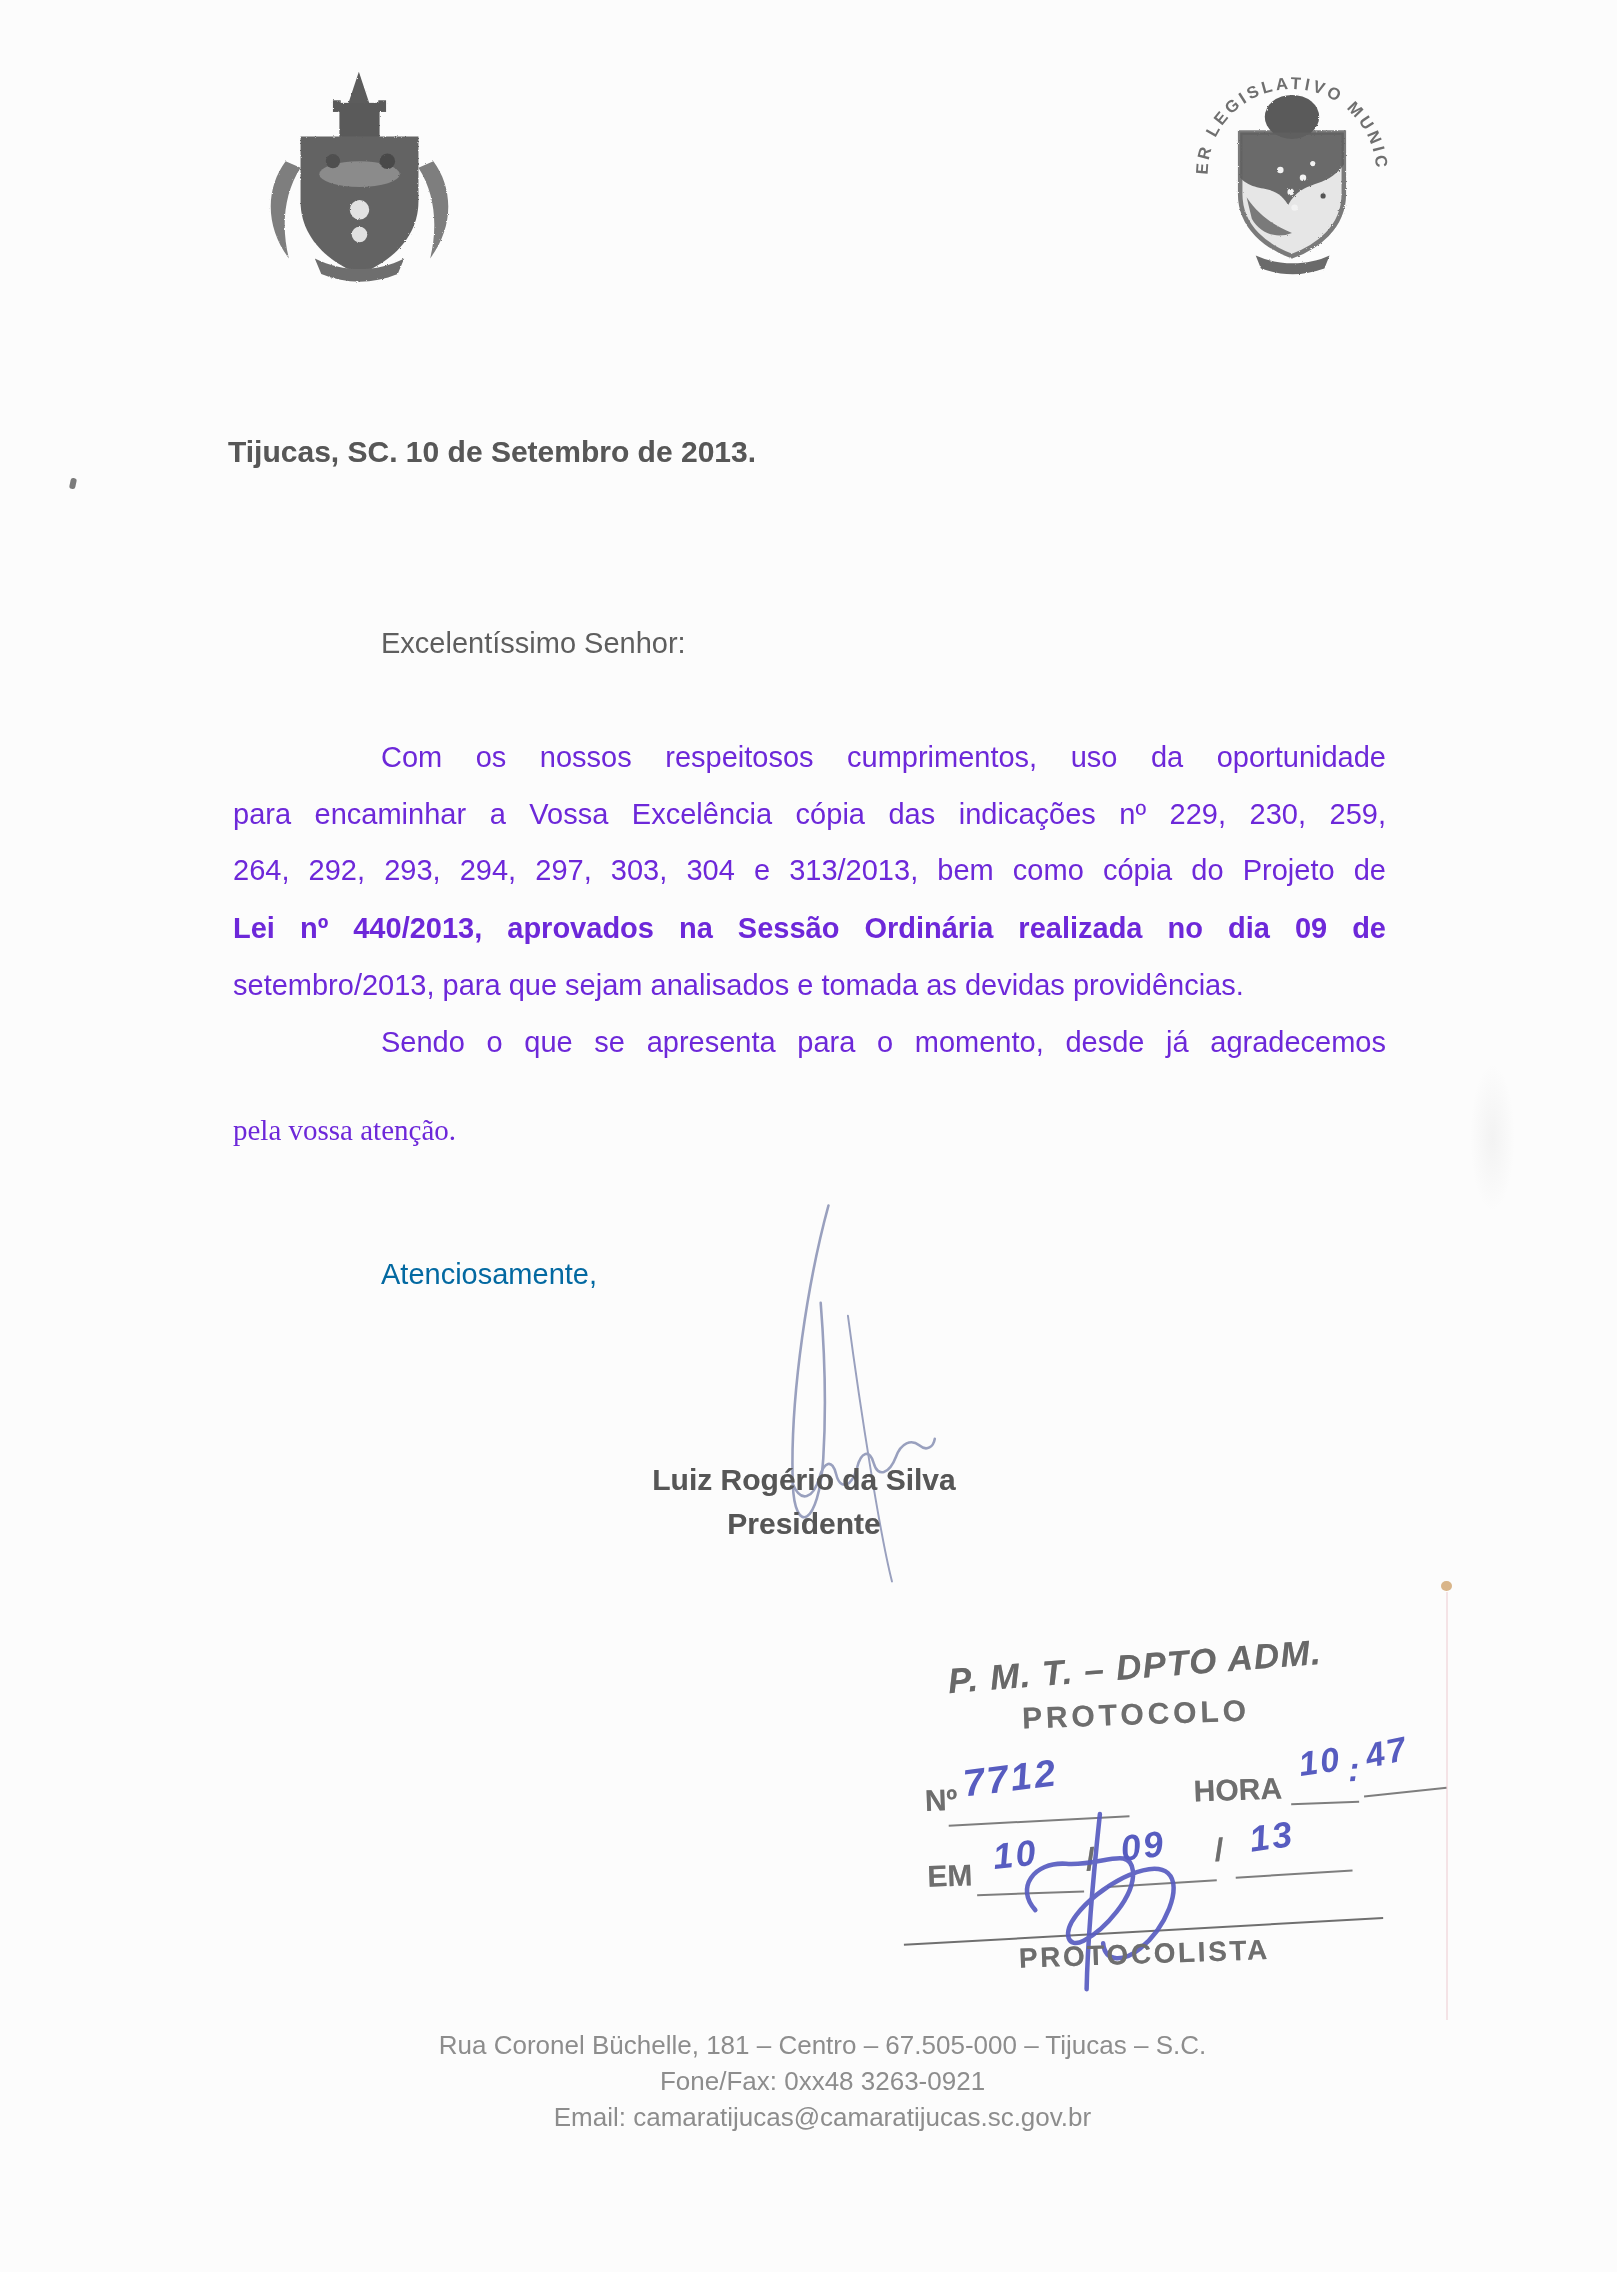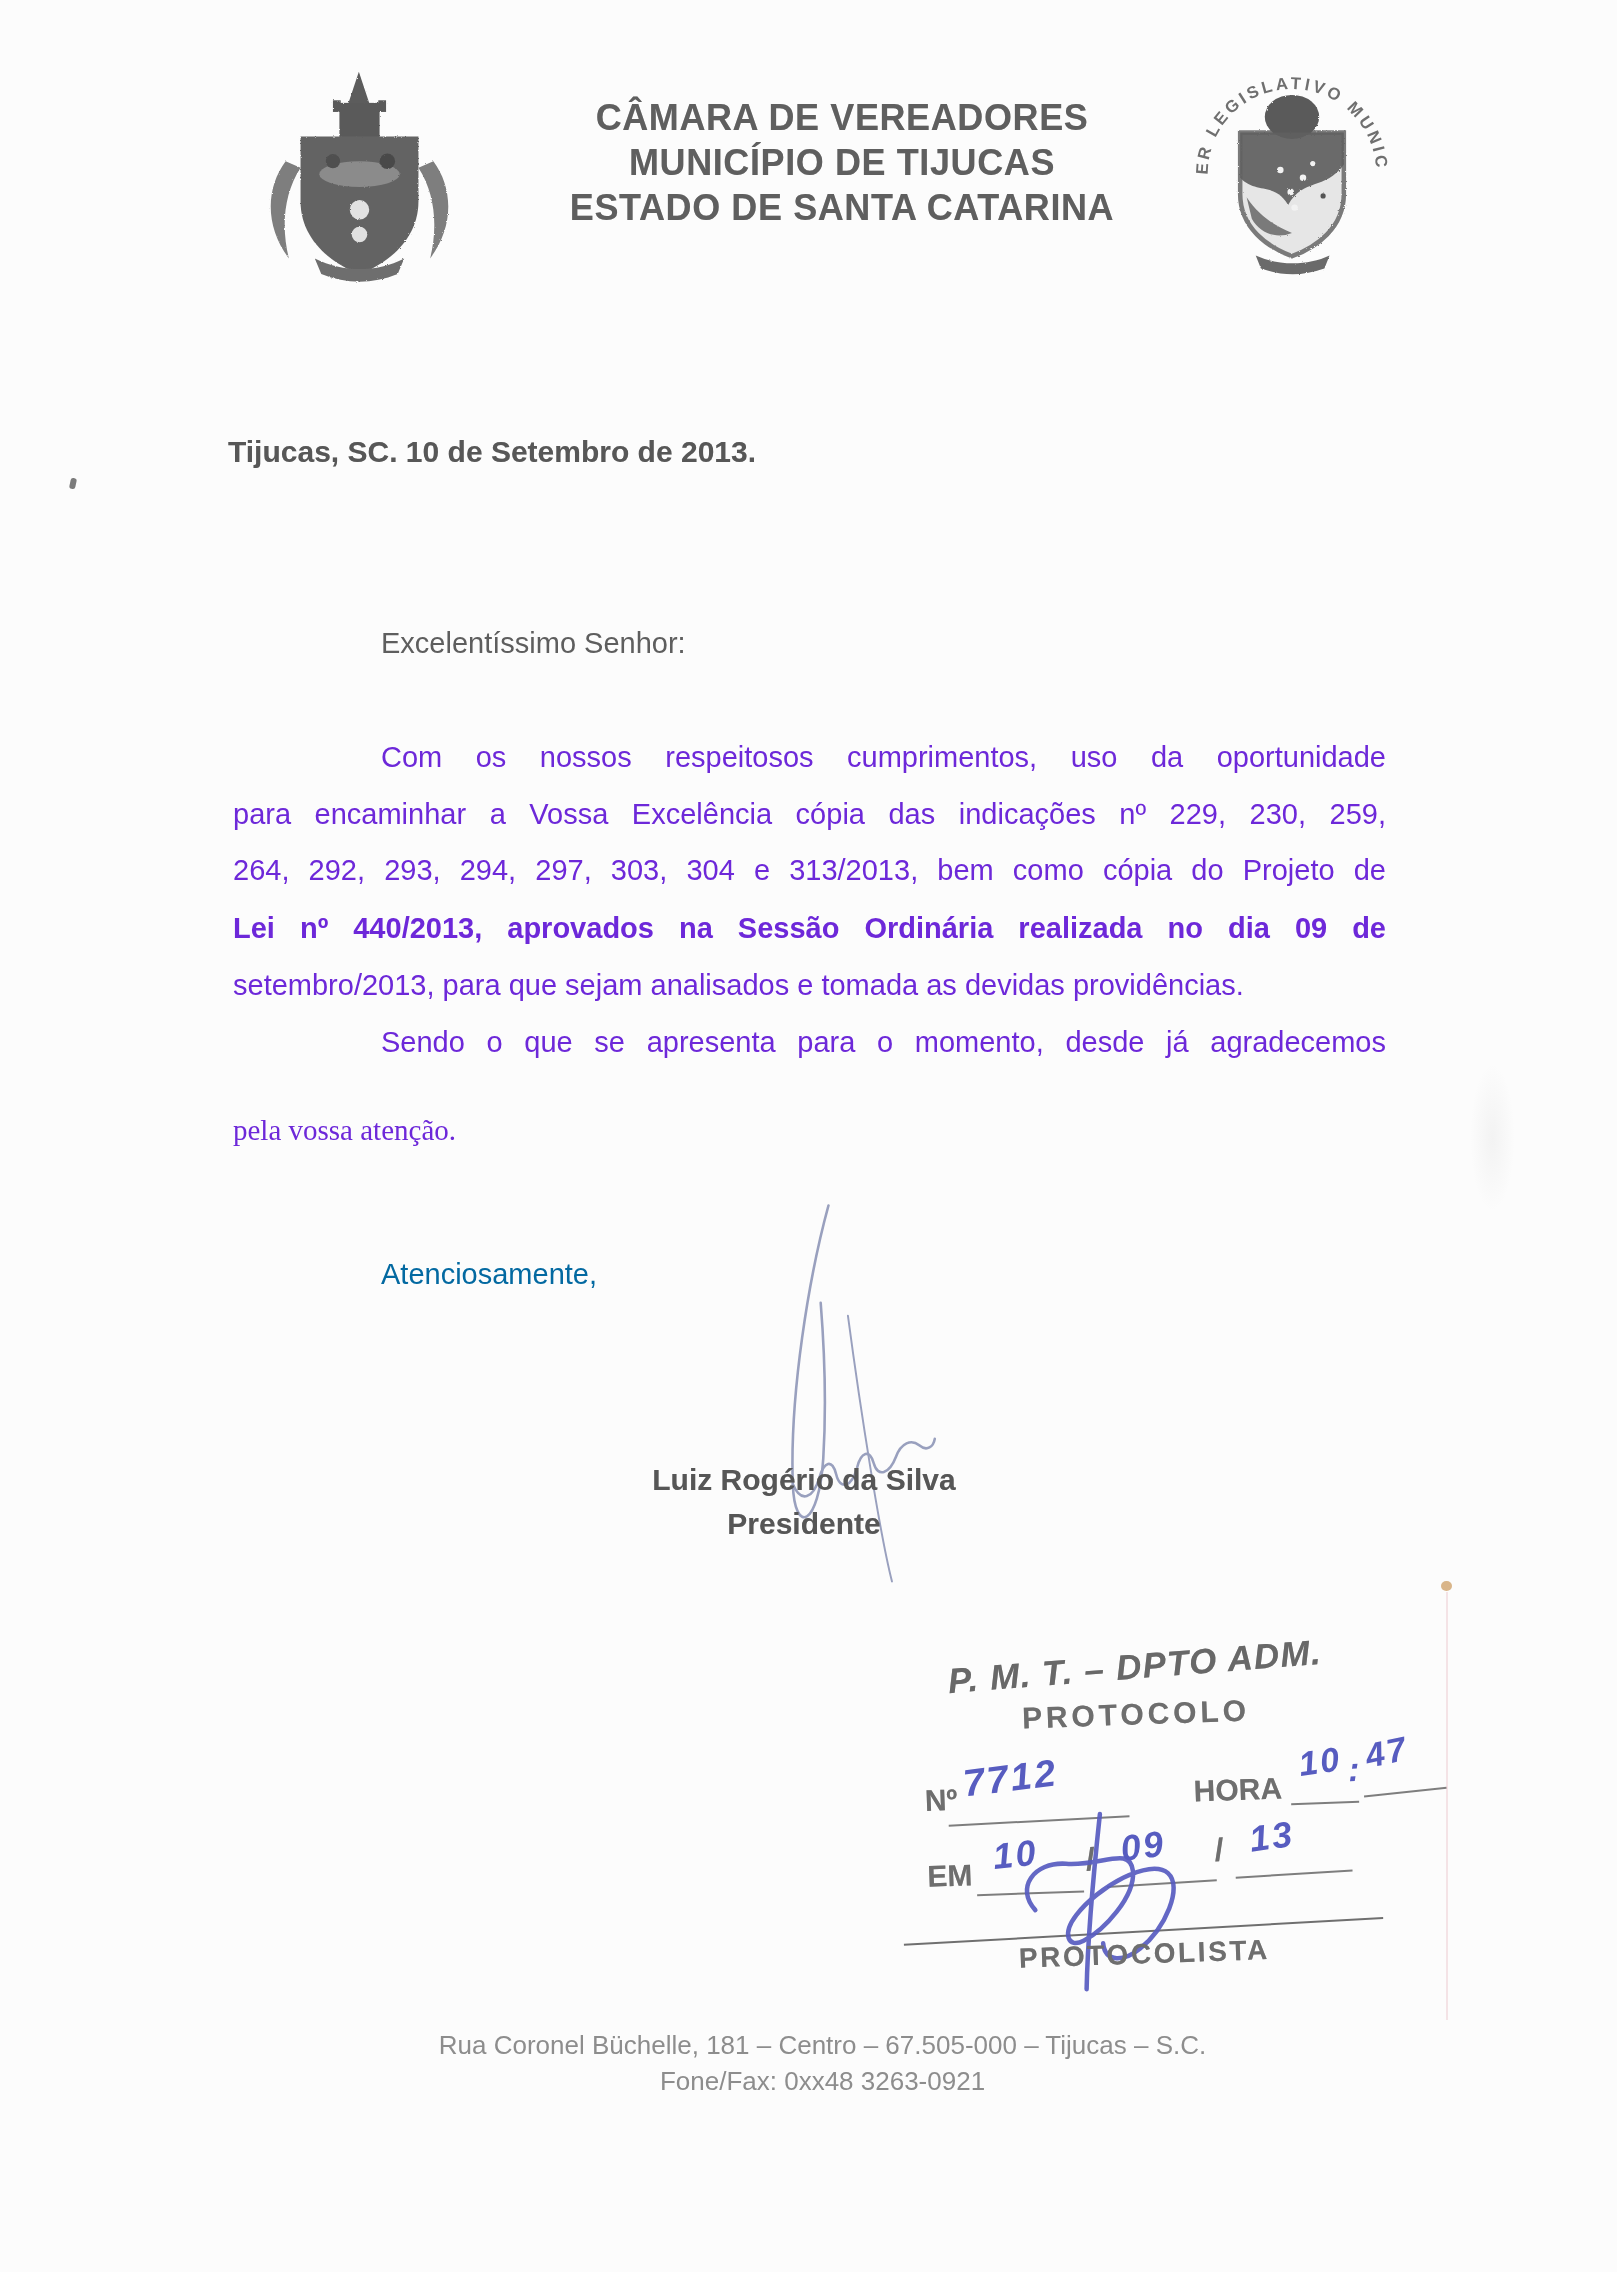--- a/index.html
+++ b/index.html
@@ -121,25 +121,20 @@
       <path d="M78,112 h182 v100 c0,62 -52,98 -91,112 c-39,-14 -91,-50 -91,-112 Z" fill="#646464"></path>
       <ellipse cx="169" cy="170" rx="62" ry="20" fill="#8f8f8f" opacity="0.9"></ellipse>
       <circle cx="169" cy="225" r="15" fill="#ededed" opacity="0.92"></circle>
       <circle cx="169" cy="263" r="12" fill="#ededed" opacity="0.9"></circle>
       <circle cx="128" cy="150" r="11" fill="#4f4f4f"></circle>
       <circle cx="212" cy="150" r="12" fill="#4a4a4a"></circle>
       <path d="M100,300 c45,22 95,22 138,0 l-10,24 c-40,16 -78,16 -118,0 Z" fill="#6e6e6e"></path>
     </g>
   </svg>
 
-  <div class="header-title">
-    <div>CÂMARA DE VEREADORES</div>
-    <div>MUNICÍPIO DE TIJUCAS</div>
-    <div>ESTADO DE SANTA CATARINA</div>
-  </div>
 
   <svg class="seal-svg" viewBox="0 0 336 372">
     <path id="sealArc" d="M 38,215 A 130,130 0 1 1 298,215" fill="none"></path>
     <text font-size="26" fill="#6f6f6f" letter-spacing="5" font-weight="bold" font-family="Liberation Sans, DejaVu Sans, sans-serif">
       <textPath href="#sealArc" startOffset="50%" text-anchor="middle">PODER LEGISLATIVO MUNICIPAL</textPath>
     </text>
     <g filter="url(#roughF)">
       <path d="M88,152 h160 v95 c0,52 -42,82 -80,96 c-38,-14 -80,-44 -80,-96 Z" fill="#e6e6e6" stroke="#7a7a7a" stroke-width="7"></path>
       <ellipse cx="168" cy="128" rx="42" ry="34" fill="#5a5a5a"></ellipse>
       <path d="M88,152 h160 v50 c-30,40 -62,20 -86,62 c-20,-36 -50,-16 -74,-42 Z" fill="#5f5f5f" opacity="0.92"></path>
@@ -215,20 +210,21 @@
         <path d="M160,5 C150,75 135,185 130,275"></path>
         <path d="M55,150 C25,115 55,75 105,80 C160,86 205,55 208,95 C210,135 160,185 128,200 C103,212 95,188 118,160 C152,118 235,75 262,100 C285,122 255,185 215,215 C190,234 160,236 158,205"></path>
       </g>
     </svg>
     <div class="clerk-label grey">PROTOCOLISTA</div>
   </div>
 
   <div class="footer">
     <div>Rua Coronel Büchelle, 181 – Centro – 67.505-000 – Tijucas – S.C.</div>
     <div>Fone/Fax: 0xx48 3263-0921</div>
+    <div>Email: camaratijucas@camaratijucas.sc.gov.br</div>
   </div>
 
   <div class="speck"></div>
   <div class="odot"></div>
   <div class="pline"></div>
   <div class="smudge"></div>
 
 </div>
 
 

